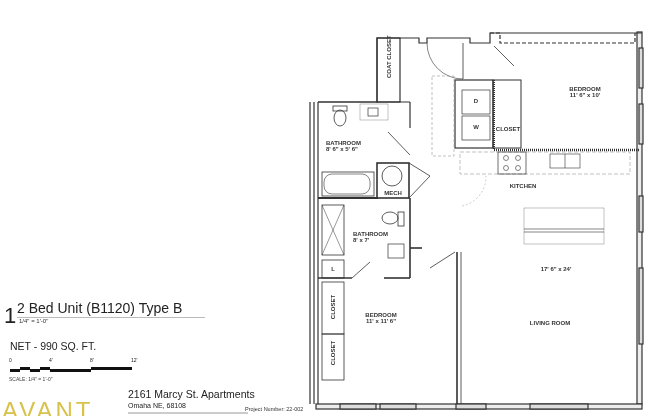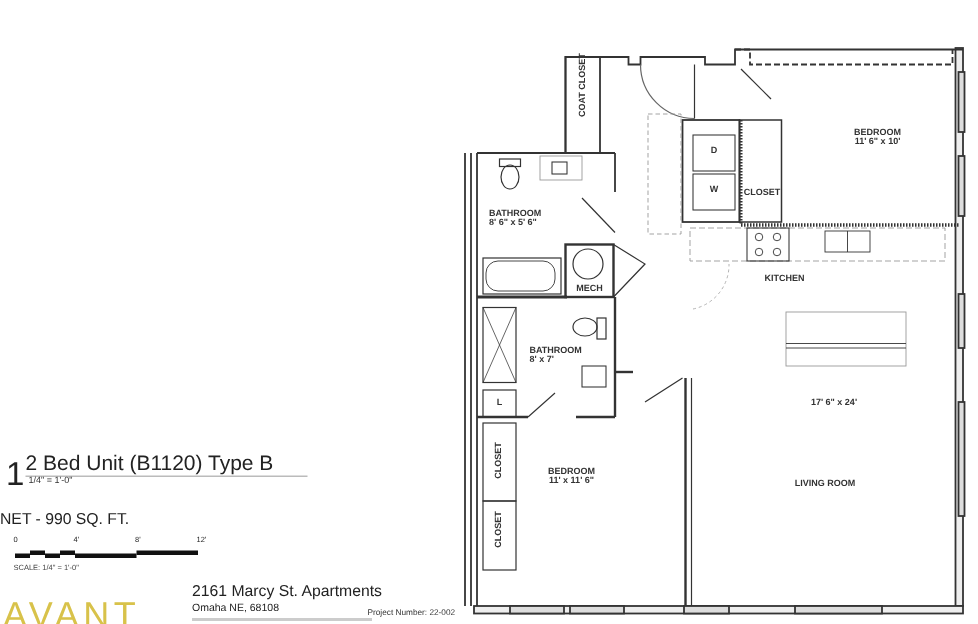--- a/index.html
+++ b/index.html
@@ -2,21 +2,21 @@
 <html><head>
 <meta charset="utf-8">
 <style>
   html,body{margin:0;padding:0;background:#fff;}
   body{width:652px;height:416px;position:relative;overflow:hidden;font-family:"Liberation Sans",sans-serif;color:#222;}
   .abs{position:absolute;}
   .title-num{left:4px;top:303px;font-size:22px;color:#222;}
   .title{left:17px;top:300px;font-size:14px;color:#222;}
   .title-line{left:17px;top:317px;width:188px;height:1px;background:#bbb;}
   .scale-note{left:19px;top:318px;font-size:6px;color:#333;}
-  .net{left:0;top:340px;font-size:10.5px;color:#222;}
+  .net{left:10px;top:340px;font-size:10.5px;color:#222;}
   .scalebar{left:9px;top:357px;width:130px;height:22px;}
   .scale-label{left:9px;top:376px;font-size:5px;color:#444;}
   .logo{left:2px;top:397px;font-size:24px;letter-spacing:3px;color:#d8c24a;font-weight:normal;}
   .proj-name{left:128px;top:388px;font-size:10.5px;color:#222;}
   .proj-city{left:128px;top:402px;font-size:7px;color:#222;}
   .proj-num{left:245px;top:406px;font-size:5.5px;color:#333;}
   .fine{left:128px;top:412px;width:120px;height:2px;background:#ccc;}
   .plan{left:0;top:0;width:652px;height:416px;}
   .lbl{position:absolute;font-size:6px;font-weight:bold;color:#333;text-align:center;white-space:nowrap;font-family:"Liberation Sans",sans-serif;}
   .sub{display:block;font-weight:bold;}

